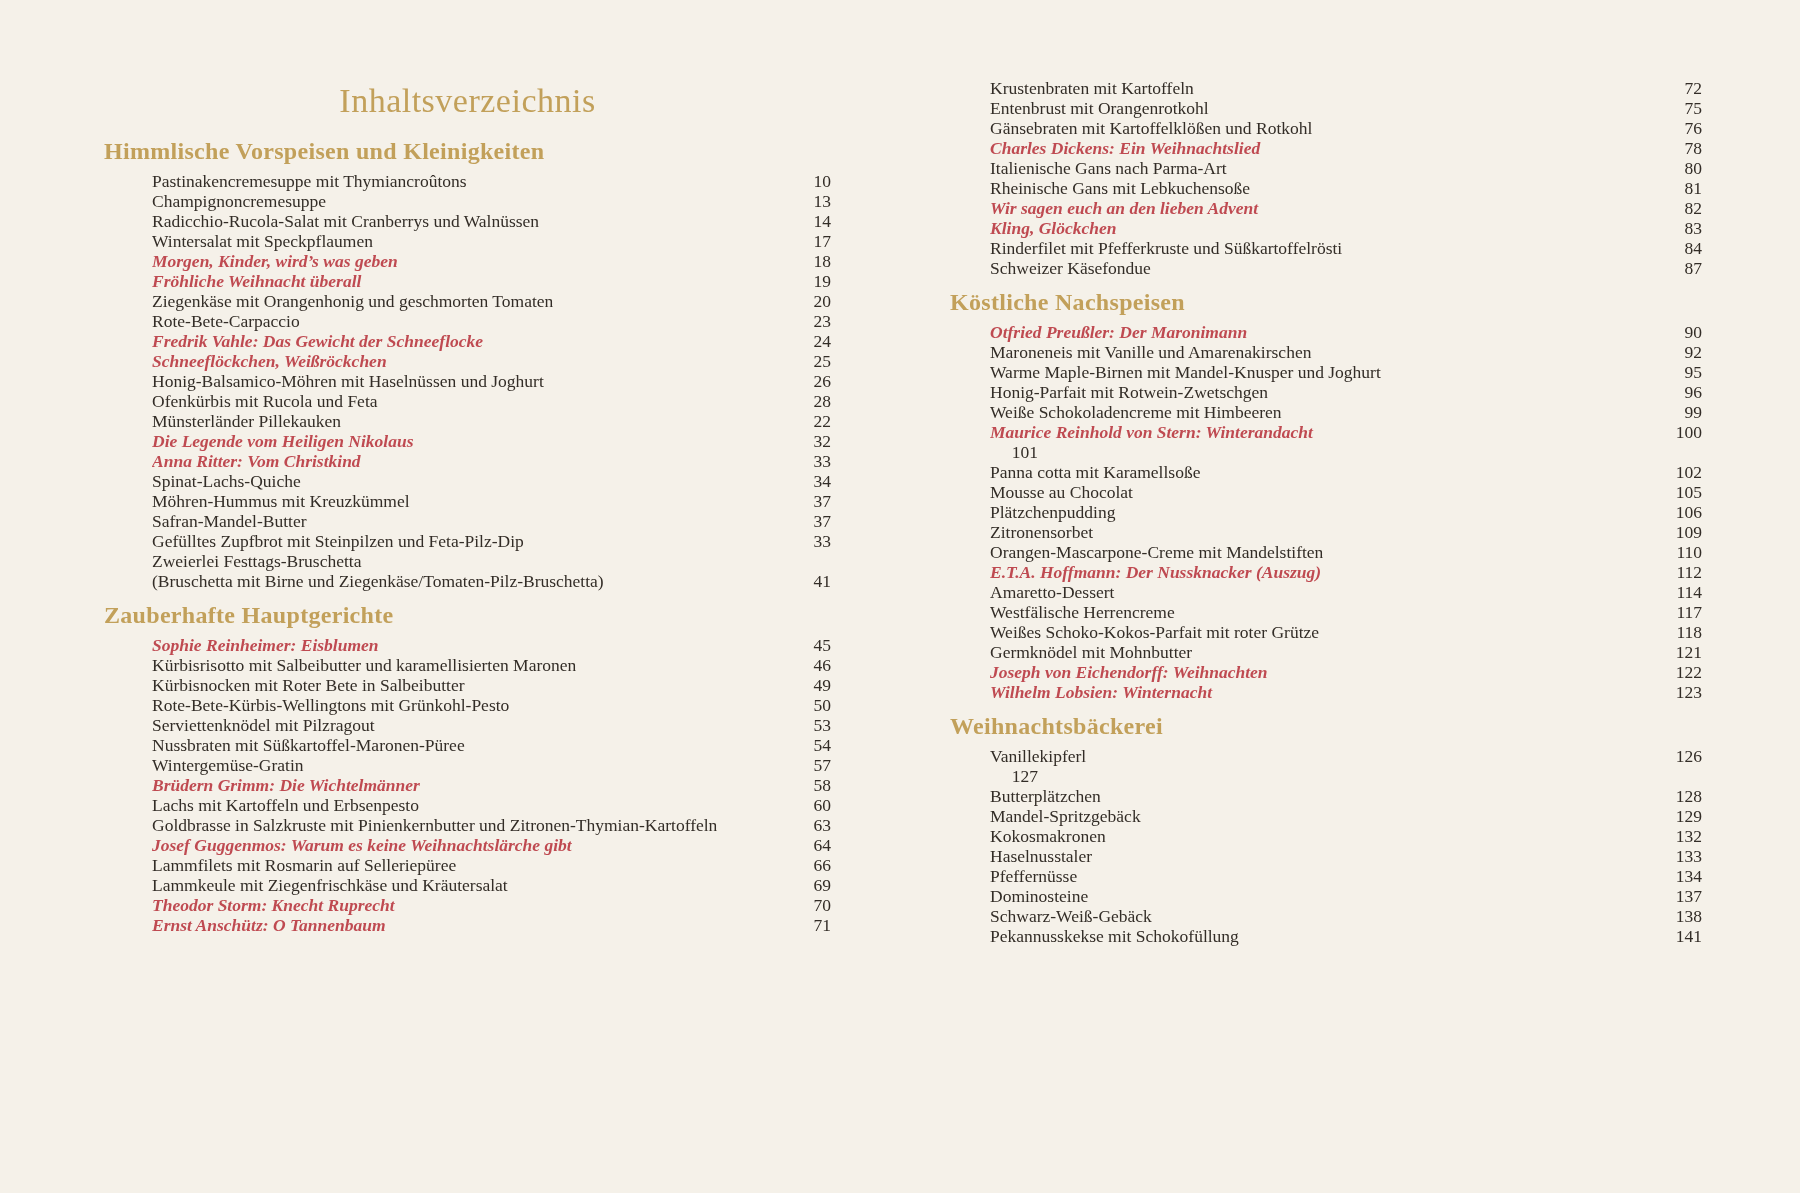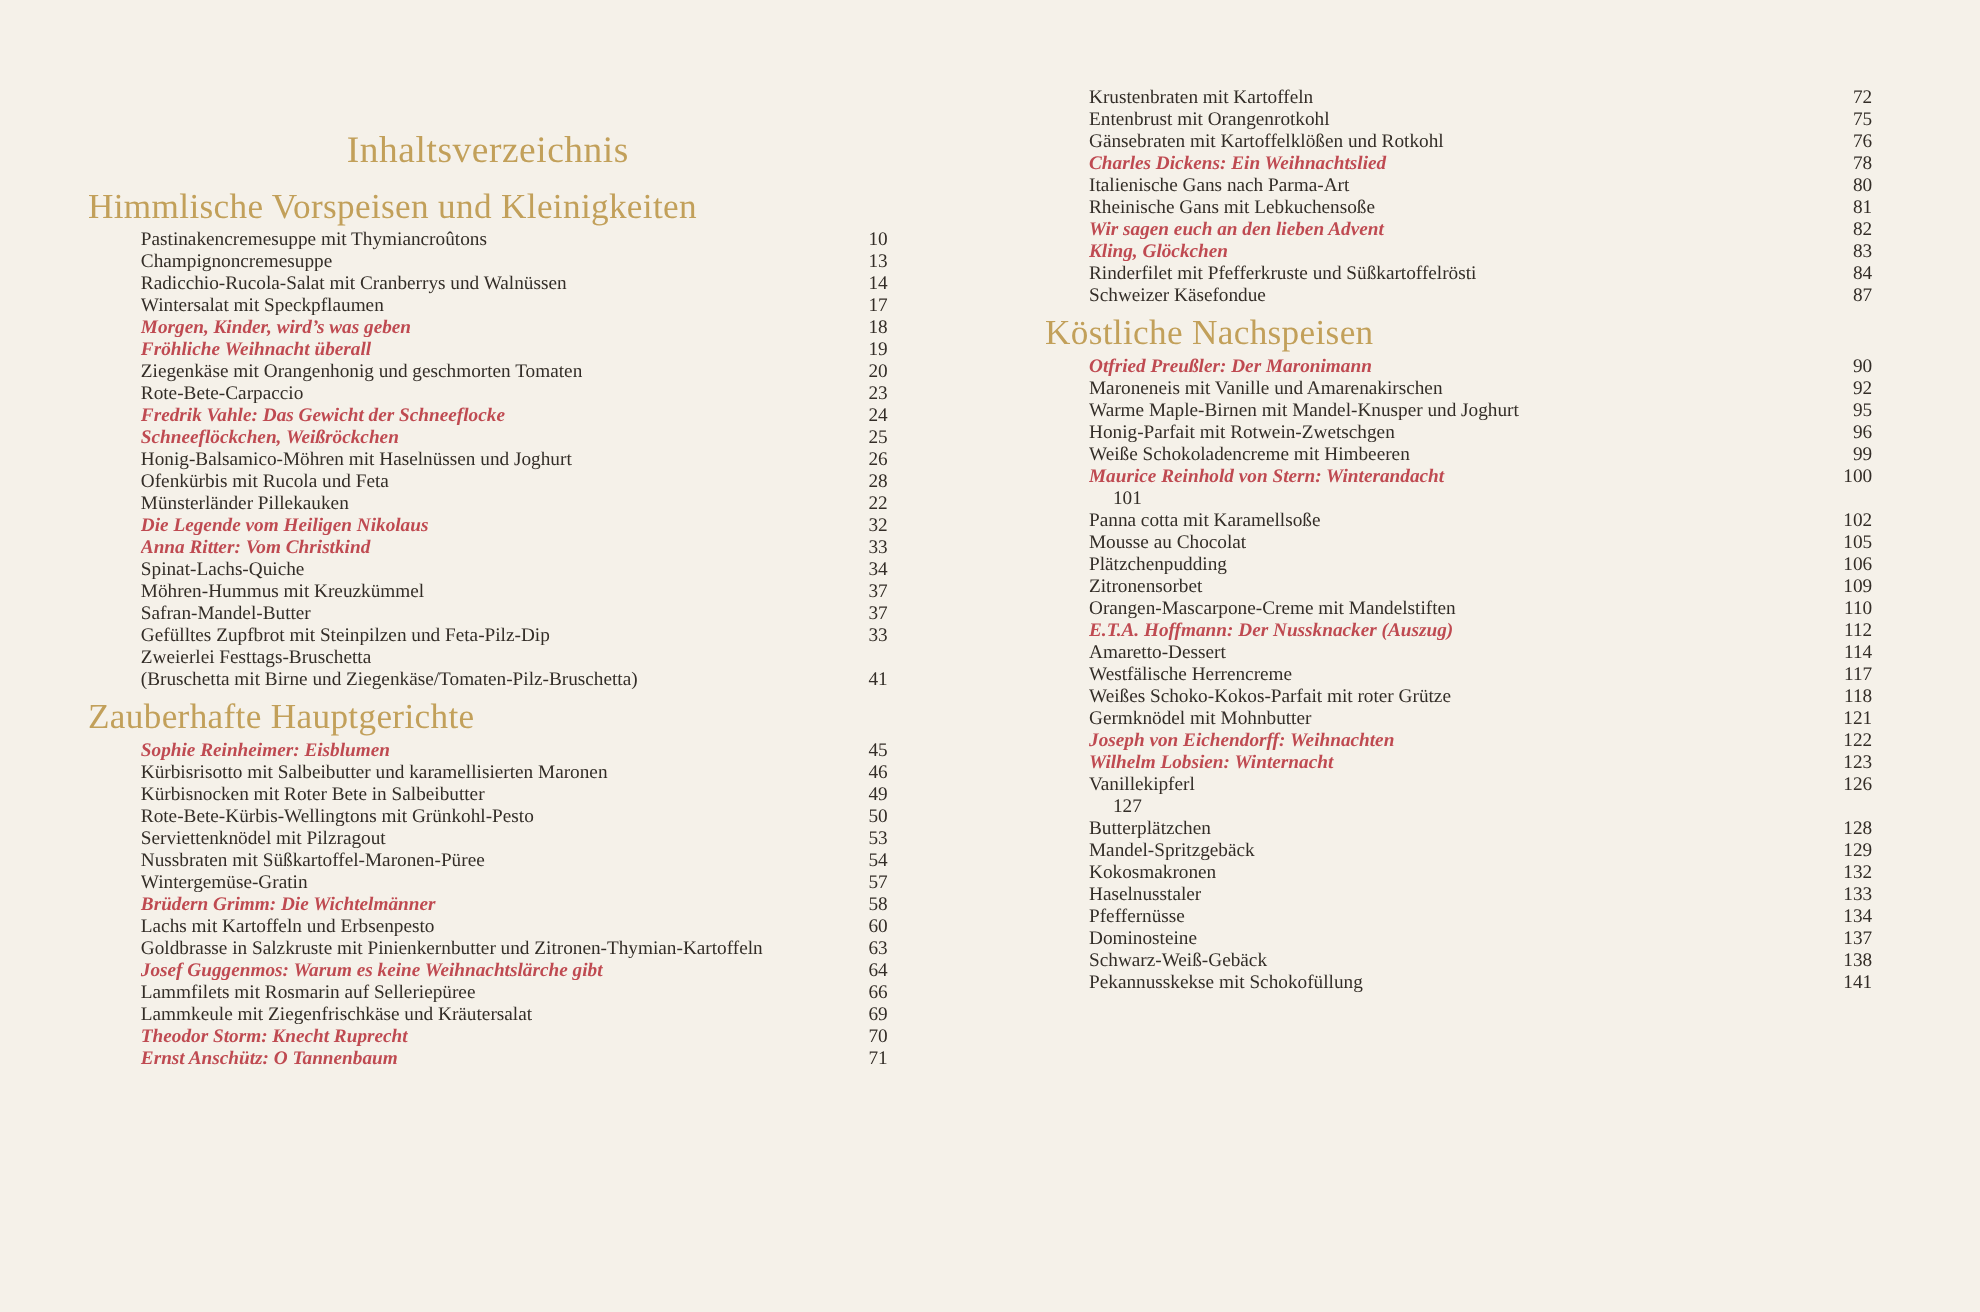--- a/index.html
+++ b/index.html
@@ -6,32 +6,32 @@
   body{background:#f5f1e9;}
   .spread{
     position:relative;
     width:1800px;height:1193px;
     background:var(--bg,#f5f1e9);
     font-family:"Liberation Serif", serif;
     color:var(--text,#332d27);
     overflow:hidden;
   }
   .page{position:absolute;}
-  .page.left{left:80px;top:80px;width:727px;margin-top:36px;}
+  .page.left{left:104px;top:80px;width:727px;}
   .page.right{left:950px;top:78px;width:752px;}
   .title{
     margin:0 0 14px 0;
     font-size:34px;line-height:42px;font-weight:400;
     text-align:center;
     color:var(--gold,#c2a05a);
     letter-spacing:0.5px;
   }
   .sec-heading{
     margin:9px 0 5px 0;
-    font-size:32px;line-height:30px;font-weight:400;
+    font-size:24px;line-height:30px;font-weight:700;
     color:var(--gold,#c2a05a);
     letter-spacing:0.3px;
   }
   .row{
     display:flex;align-items:baseline;
     font-size:17.5px;line-height:20px;
     padding-left:48px;
   }
   .page.right .row{padding-left:40px;}
   .row .t{flex:1 1 auto;white-space:nowrap;overflow:hidden;}
@@ -322,20 +322,21 @@
           <div class="row lit">
             <span class="t">Joseph von Eichendorff: Weihnachten</span>
             <span class="p">122</span>
           </div>
           <div class="row lit">
             <span class="t">Wilhelm Lobsien: Winternacht</span>
             <span class="p">123</span>
           </div>
         </section>
         <section class="toc-section">
+          <h2 class="sec-heading">Weihnachtsbäckerei</h2>
           <div class="row">
             <span class="t">Vanillekipferl</span>
             <span class="p">126</span>
           </div>
           <div class="row">
             <span class="p">127</span>
           </div>
           <div class="row">
             <span class="t">Butterplätzchen</span>
             <span class="p">128</span>

